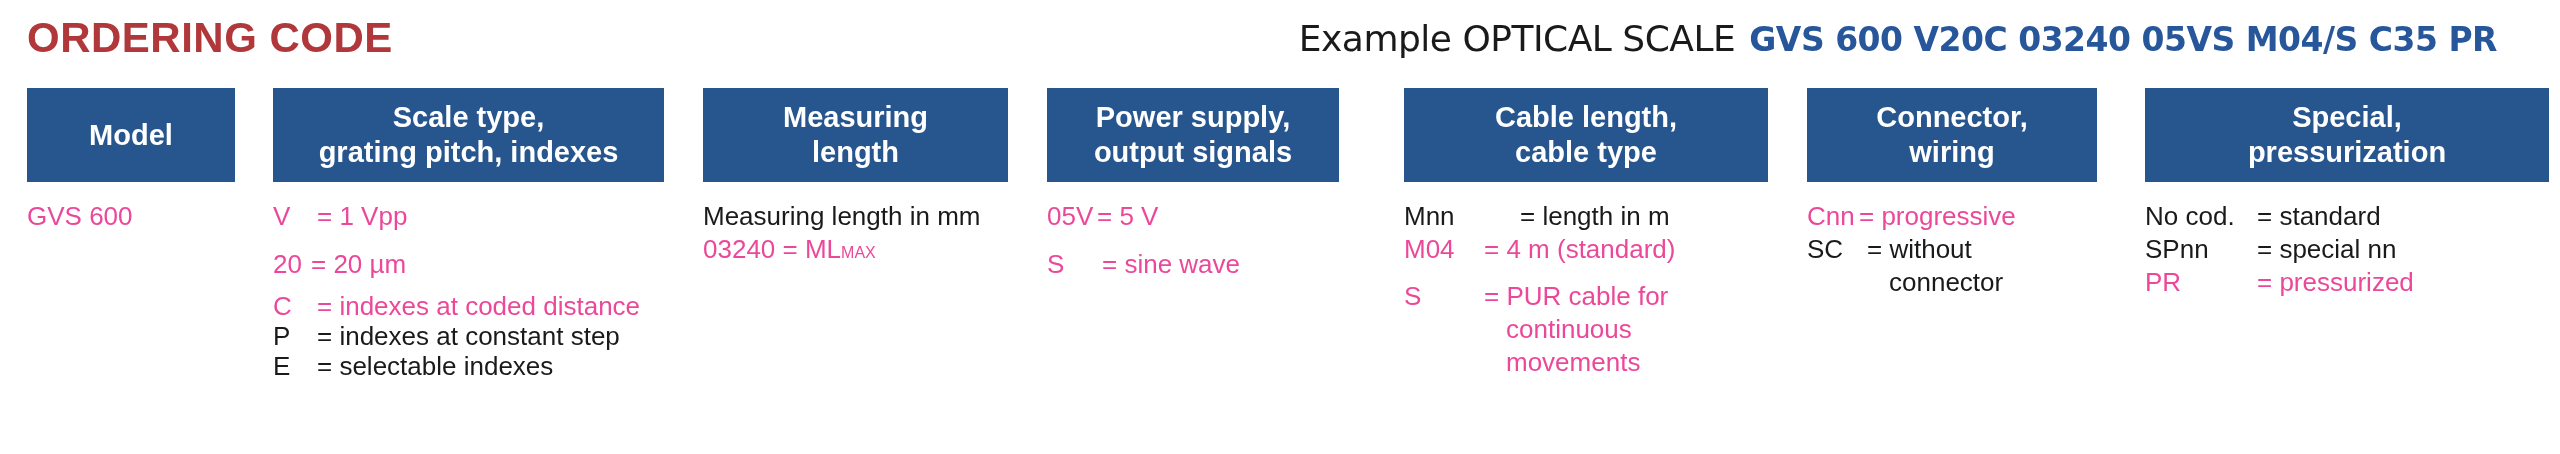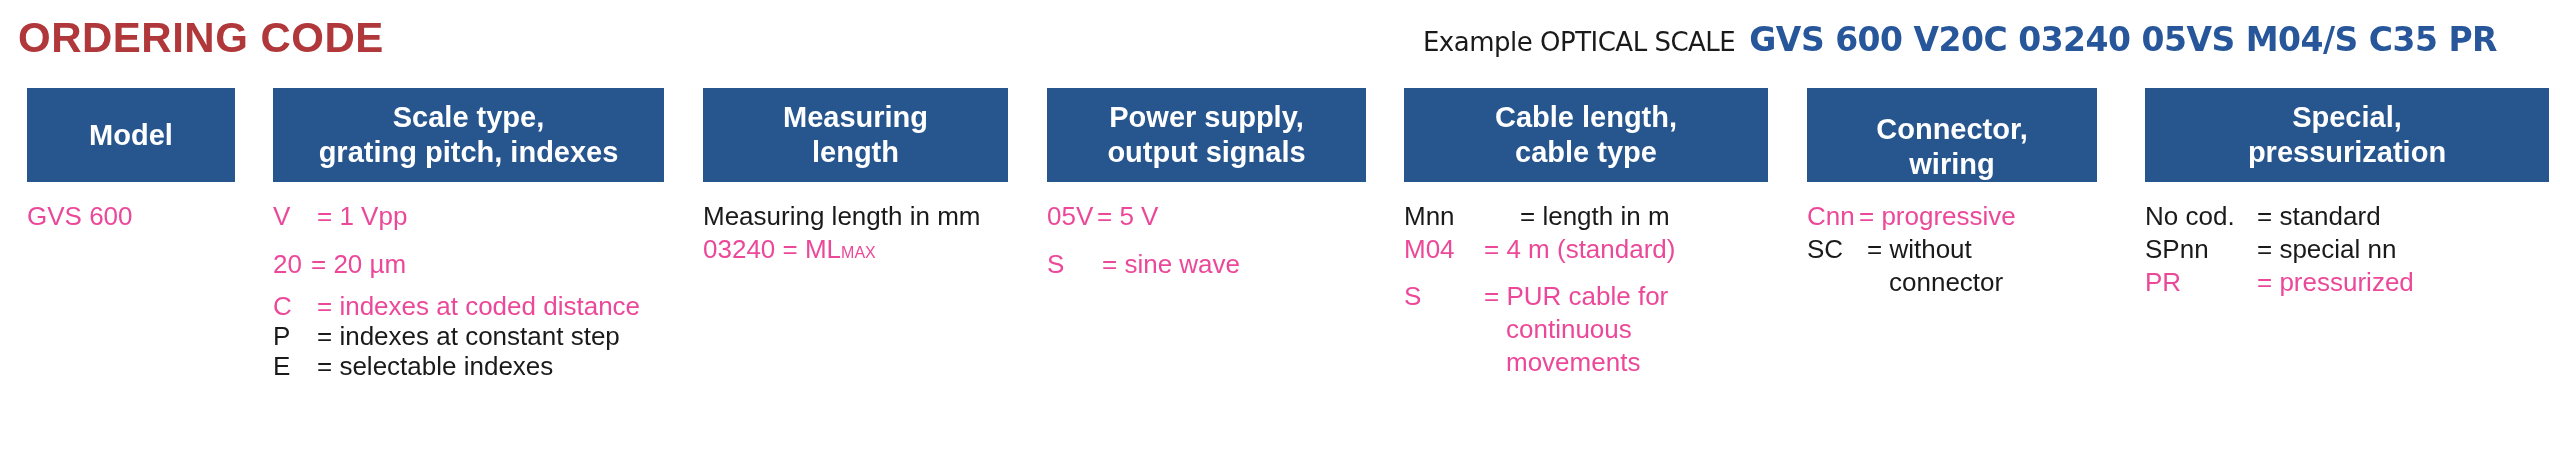--- a/index.html
+++ b/index.html
@@ -1,29 +1,29 @@
 <!DOCTYPE html>
 <html><head>
   <meta charset="utf-8">
   <style>
     html, body { margin: 0; padding: 0; background: #ffffff; }
     body {
       width: 2560px; height: 454px; position: relative; overflow: hidden;
       font-family: "Liberation Sans", "DejaVu Sans", sans-serif;
     }
     .title {
-      position: absolute; left: 18px; top: 14px;
+      position: absolute; left: 27px; top: 14px;
       font-size: 42px; font-weight: bold; color: #b0373a;
       letter-spacing: 0.5px; white-space: nowrap; line-height: 48px;
     }
     .example {
       position: absolute; right: 63px; top: 14px;
       font-size: 38px; line-height: 48px; white-space: nowrap;
     }
-    .example .lbl { color: #1a1a1a; font-family: "DejaVu Sans", sans-serif; font-size: 26px; letter-spacing: -0.5px; }
+    .example .lbl { color: #1a1a1a; font-family: "DejaVu Sans", sans-serif; font-size: 36px; letter-spacing: -0.5px; }
     .example .code { color: #27579a; font-weight: bold; margin-left: 14px; font-family: "DejaVu Sans", sans-serif; font-size: 33px; letter-spacing: -0.5px; }
 
     .hbox {
       position: absolute; top: 88px; height: 94px;
       background: #27568f; color: #ffffff;
       display: flex; align-items: center; justify-content: center;
       text-align: center; font-weight: bold; font-size: 29px; line-height: 35px;
       box-sizing: border-box;
     }
     .hbox span { white-space: pre-line; }
@@ -48,29 +48,29 @@
     <span>Model</span>
   </div>
 <div class="hbox" style="left:273px;width:391px;">
     <span>Scale type,
 grating pitch, indexes</span>
   </div>
 <div class="hbox" style="left:703px;width:305px;">
     <span>Measuring
 length</span>
   </div>
-<div class="hbox" style="left:1047px;width:319px;">
+<div class="hbox" style="left:1047px;width:292px;">
     <span>Power supply,
 output signals</span>
   </div>
 <div class="hbox" style="left:1404px;width:364px;">
     <span>Cable length,
 cable type</span>
   </div>
-<div class="hbox" style="left:1807px;width:290px;align-items:flex-end;">
+<div class="hbox" style="left:1807px;width:290px;">
     <span>Connector,
 wiring</span>
   </div>
 <div class="hbox" style="left:2145px;width:404px;">
     <span>Special,
 pressurization</span>
   </div>
 
 <div class="col" style="left:27px;">
   <div class="row blue" style="top:0px;">

